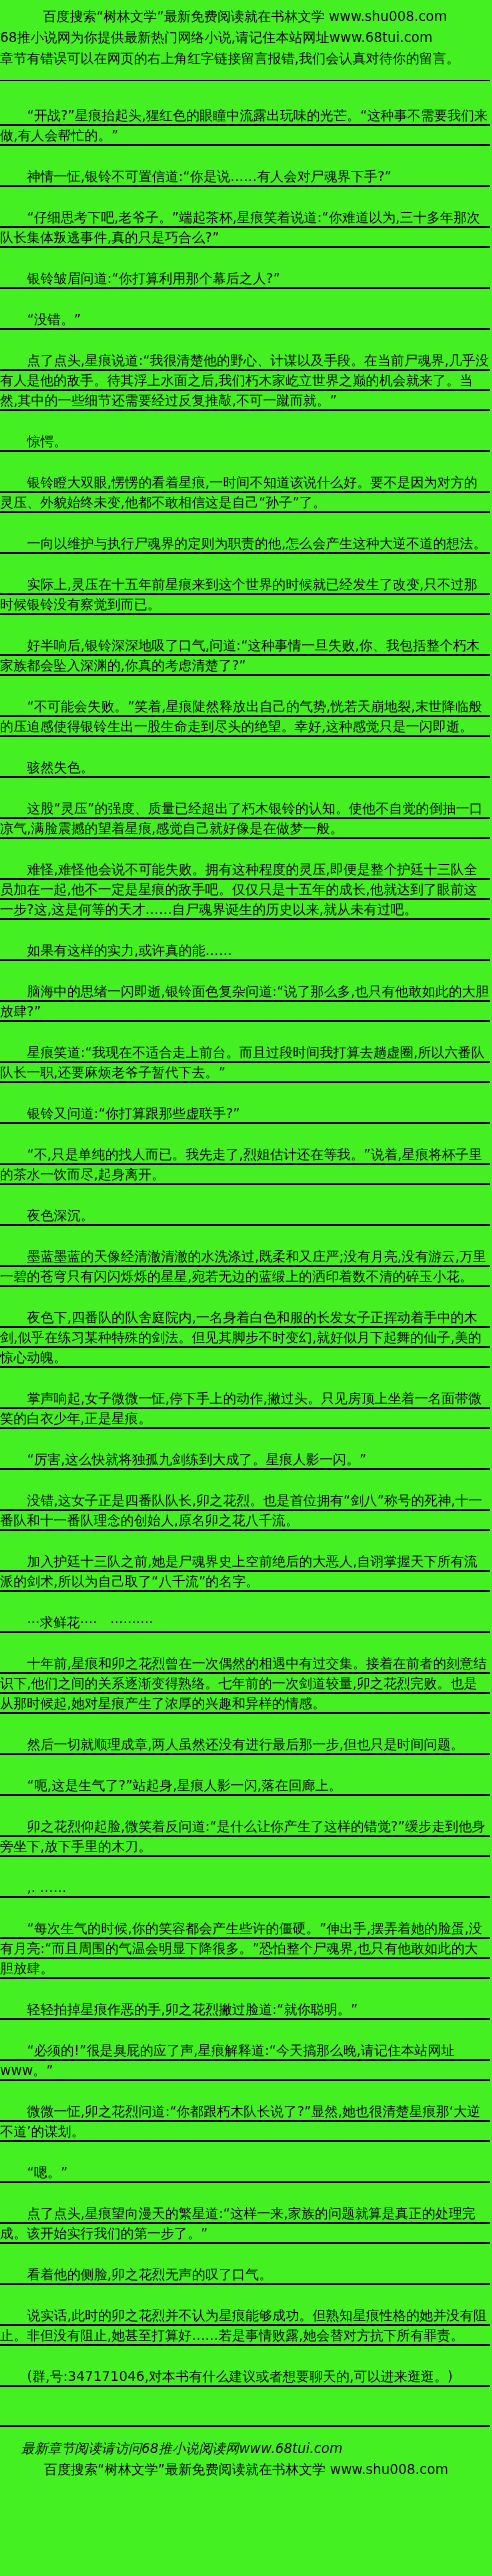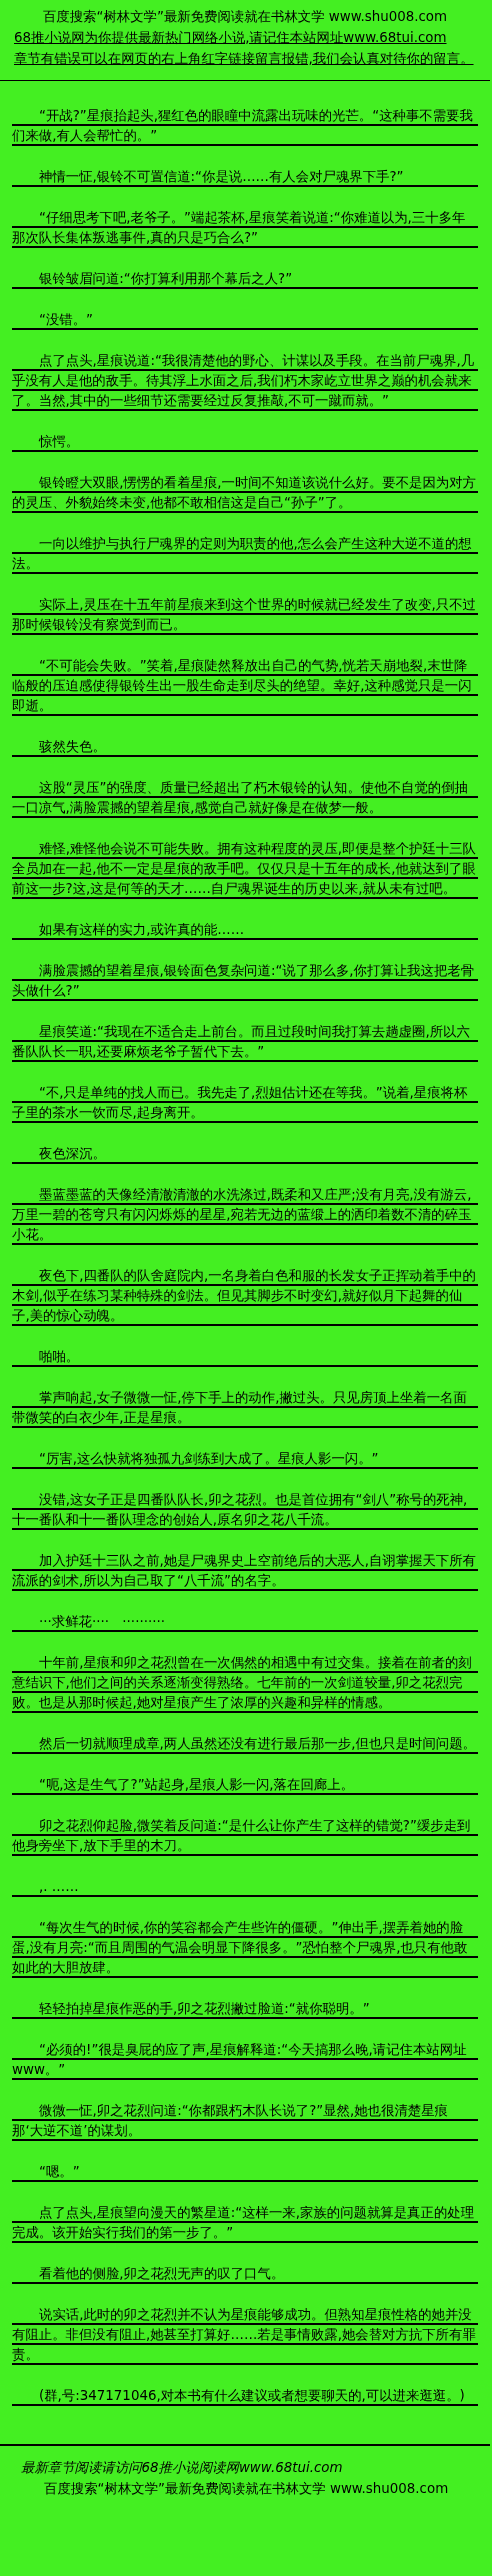--- a/index.html
+++ b/index.html
@@ -17,38 +17,36 @@
   .site-header {
     padding-top: 5.6px;
     font-size: 13.4px;
     line-height: 21px;
   }
   .site-header .h-line1 {
     text-align: center;
   }
   .site-header .h-line2,
   .site-header .h-line3 {
-    padding-left: 14px;
-    text-decoration: underline;
   }
   .rule {
     height: 1.4px;
     background: #000;
     border: 0;
     margin: 0;
   }
   .rule-top { margin-top: 11.3px; }
   .content {
     padding-top: 4.2px;
     padding-bottom: 17px;
   }
   p.para {
     font-size: 13.4px;
     line-height: 20px;
-    margin: 21px 12px;
+    margin: 21px 0;
     text-indent: 27px;
     
     background-image: repeating-linear-gradient(
       to bottom,
       transparent 0px,
       transparent 18.3px,
       #000 18.3px,
       #000 20px
     );
   }
@@ -77,32 +75,33 @@
       <p class="para">“开战?”星痕抬起头,猩红色的眼瞳中流露出玩味的光芒。“这种事不需要我们来做,有人会帮忙的。”</p>
       <p class="para">神情一怔,银铃不可置信道:“你是说……有人会对尸魂界下手?”</p>
       <p class="para">“仔细思考下吧,老爷子。”端起茶杯,星痕笑着说道:“你难道以为,三十多年那次队长集体叛逃事件,真的只是巧合么?”</p>
       <p class="para">银铃皱眉问道:“你打算利用那个幕后之人?”</p>
       <p class="para">“没错。”</p>
       <p class="para">点了点头,星痕说道:“我很清楚他的野心、计谋以及手段。在当前尸魂界,几乎没有人是他的敌手。待其浮上水面之后,我们朽木家屹立世界之巅的机会就来了。当然,其中的一些细节还需要经过反复推敲,不可一蹴而就。”</p>
       <p class="para">惊愕。</p>
       <p class="para">银铃瞪大双眼,愣愣的看着星痕,一时间不知道该说什么好。要不是因为对方的灵压、外貌始终未变,他都不敢相信这是自己“孙子”了。</p>
       <p class="para">一向以维护与执行尸魂界的定则为职责的他,怎么会产生这种大逆不道的想法。</p>
       <p class="para">实际上,灵压在十五年前星痕来到这个世界的时候就已经发生了改变,只不过那时候银铃没有察觉到而已。</p>
+      <p class="para">好半响后,银铃深深地吸了口气,问道:“这种事情一旦失败,你、我包括整个朽木家族都会坠入深渊的,你真的考虑清楚了?”</p>
       <p class="para">“不可能会失败。”笑着,星痕陡然释放出自己的气势,恍若天崩地裂,末世降临般的压迫感使得银铃生出一股生命走到尽头的绝望。幸好,这种感觉只是一闪即逝。</p>
       <p class="para">骇然失色。</p>
       <p class="para">这股“灵压”的强度、质量已经超出了朽木银铃的认知。使他不自觉的倒抽一口凉气,满脸震撼的望着星痕,感觉自己就好像是在做梦一般。</p>
       <p class="para">难怪,难怪他会说不可能失败。拥有这种程度的灵压,即便是整个护廷十三队全员加在一起,他不一定是星痕的敌手吧。仅仅只是十五年的成长,他就达到了眼前这一步?这,这是何等的天才……自尸魂界诞生的历史以来,就从未有过吧。</p>
       <p class="para">如果有这样的实力,或许真的能……</p>
-      <p class="para">满脸震撼的望着星痕,银铃面色复杂问道:“说了那么多,你打算让我这把老骨头做什么?”</p>
+      <p class="para">脑海中的思绪一闪即逝,银铃面色复杂问道:“说了那么多,也只有他敢如此的大胆放肆?”</p>
       <p class="para">星痕笑道:“我现在不适合走上前台。而且过段时间我打算去趟虚圈,所以六番队队长一职,还要麻烦老爷子暂代下去。”</p>
+      <p class="para">银铃又问道:“你打算跟那些虚联手?”</p>
       <p class="para">“不,只是单纯的找人而已。我先走了,烈姐估计还在等我。”说着,星痕将杯子里的茶水一饮而尽,起身离开。</p>
       <p class="para">夜色深沉。</p>
       <p class="para">墨蓝墨蓝的天像经清澈清澈的水洗涤过,既柔和又庄严;没有月亮,没有游云,万里一碧的苍穹只有闪闪烁烁的星星,宛若无边的蓝缎上的洒印着数不清的碎玉小花。</p>
       <p class="para">夜色下,四番队的队舍庭院内,一名身着白色和服的长发女子正挥动着手中的木剑,似乎在练习某种特殊的剑法。但见其脚步不时变幻,就好似月下起舞的仙子,美的惊心动魄。</p>
-      <p class="para">啪啪。</p>
       <p class="para">掌声响起,女子微微一怔,停下手上的动作,撇过头。只见房顶上坐着一名面带微笑的白衣少年,正是星痕。</p>
       <p class="para">“厉害,这么快就将独孤九剑练到大成了。星痕人影一闪。”</p>
       <p class="para">没错,这女子正是四番队队长,卯之花烈。也是首位拥有“剑八”称号的死神,十一番队和十一番队理念的创始人,原名卯之花八千流。</p>
       <p class="para">加入护廷十三队之前,她是尸魂界史上空前绝后的大恶人,自诩掌握天下所有流派的剑术,所以为自己取了“八千流”的名字。</p>
       <p class="para">···求鲜花····　··········</p>
       <p class="para">十年前,星痕和卯之花烈曾在一次偶然的相遇中有过交集。接着在前者的刻意结识下,他们之间的关系逐渐变得熟络。七年前的一次剑道较量,卯之花烈完败。也是从那时候起,她对星痕产生了浓厚的兴趣和异样的情感。</p>
       <p class="para">然后一切就顺理成章,两人虽然还没有进行最后那一步,但也只是时间问题。</p>
       <p class="para">“呃,这是生气了?”站起身,星痕人影一闪,落在回廊上。</p>
       <p class="para">卯之花烈仰起脸,微笑着反问道:“是什么让你产生了这样的错觉?”缓步走到他身旁坐下,放下手里的木刀。</p>
       <p class="para">,. ……</p>

